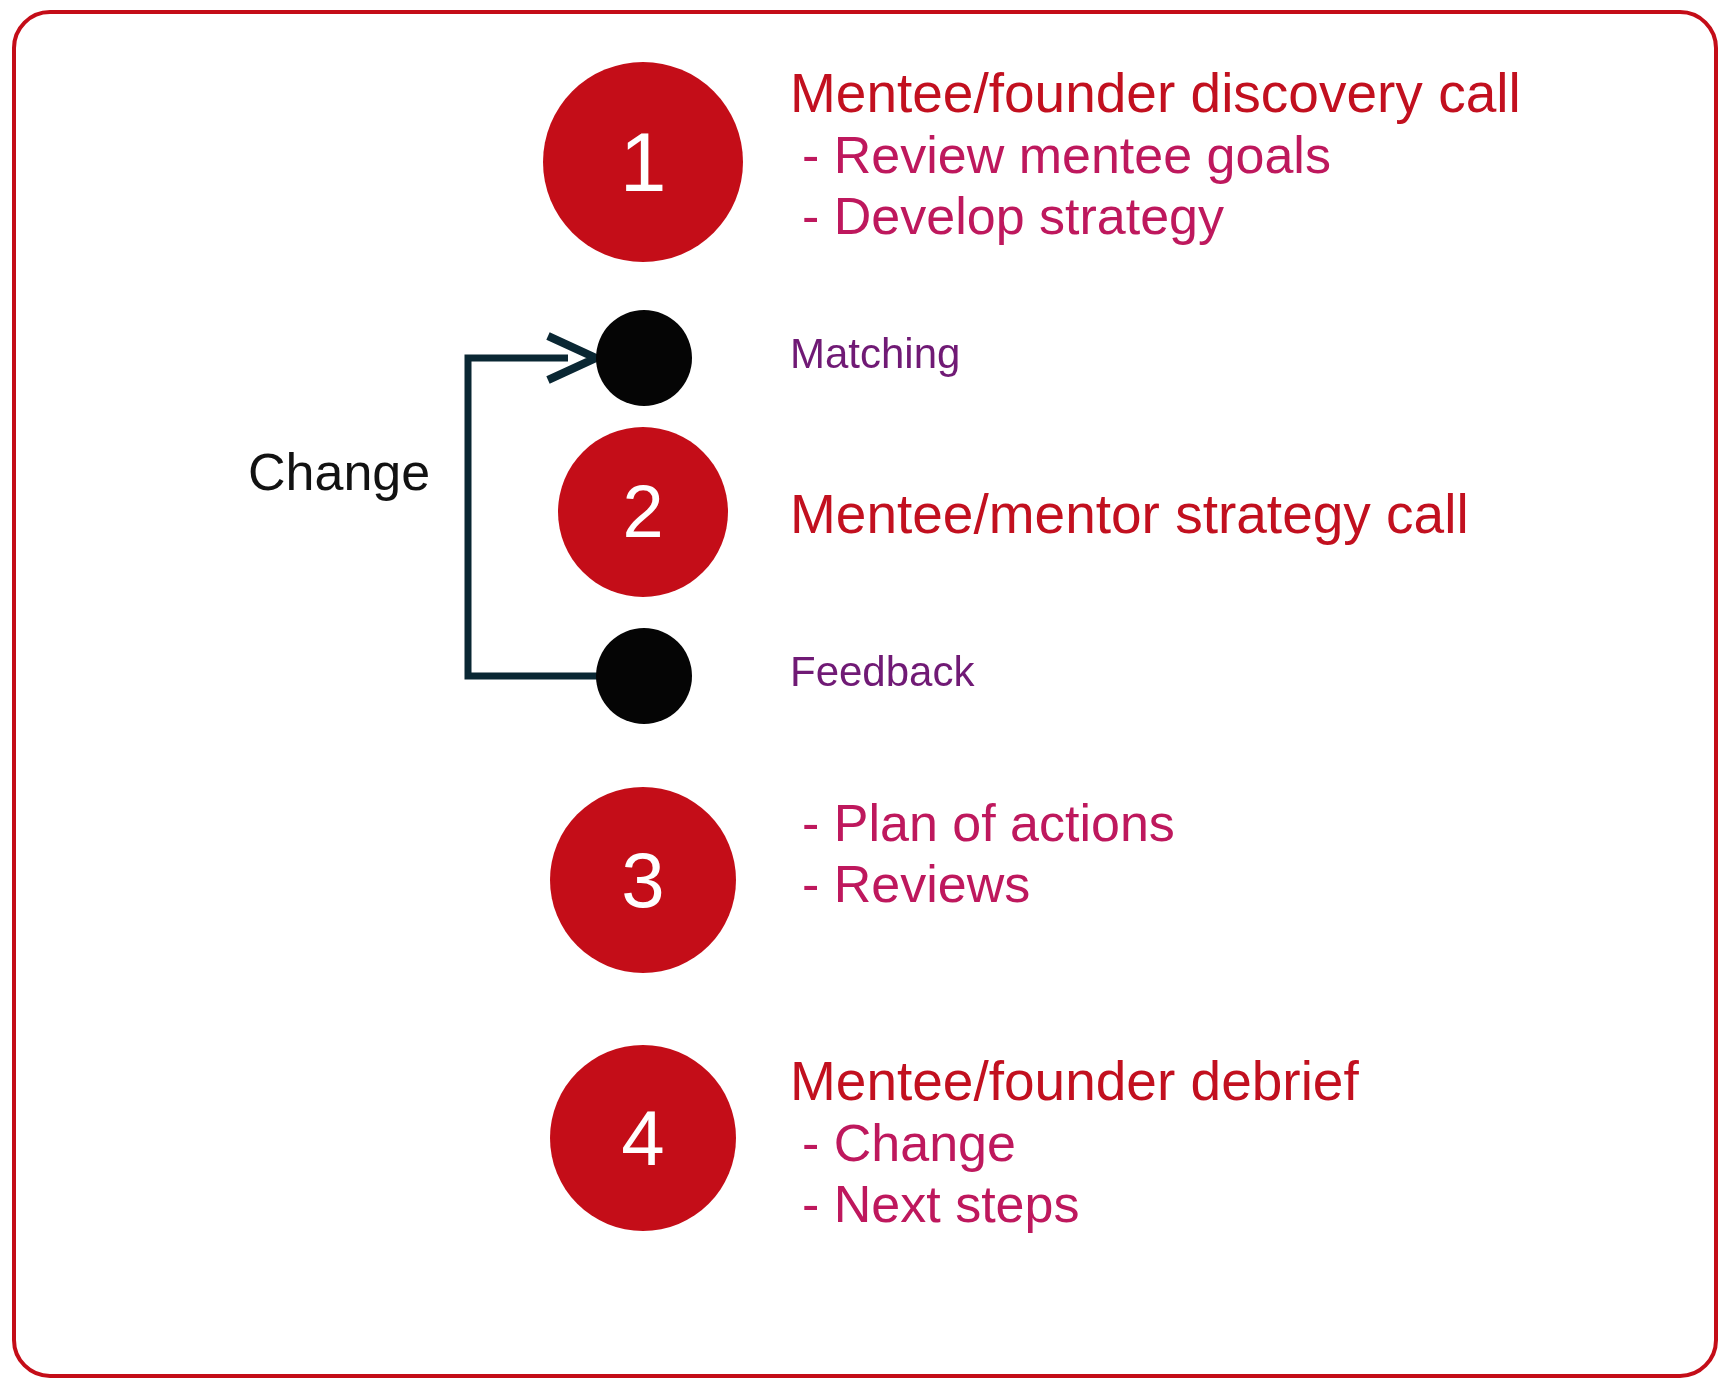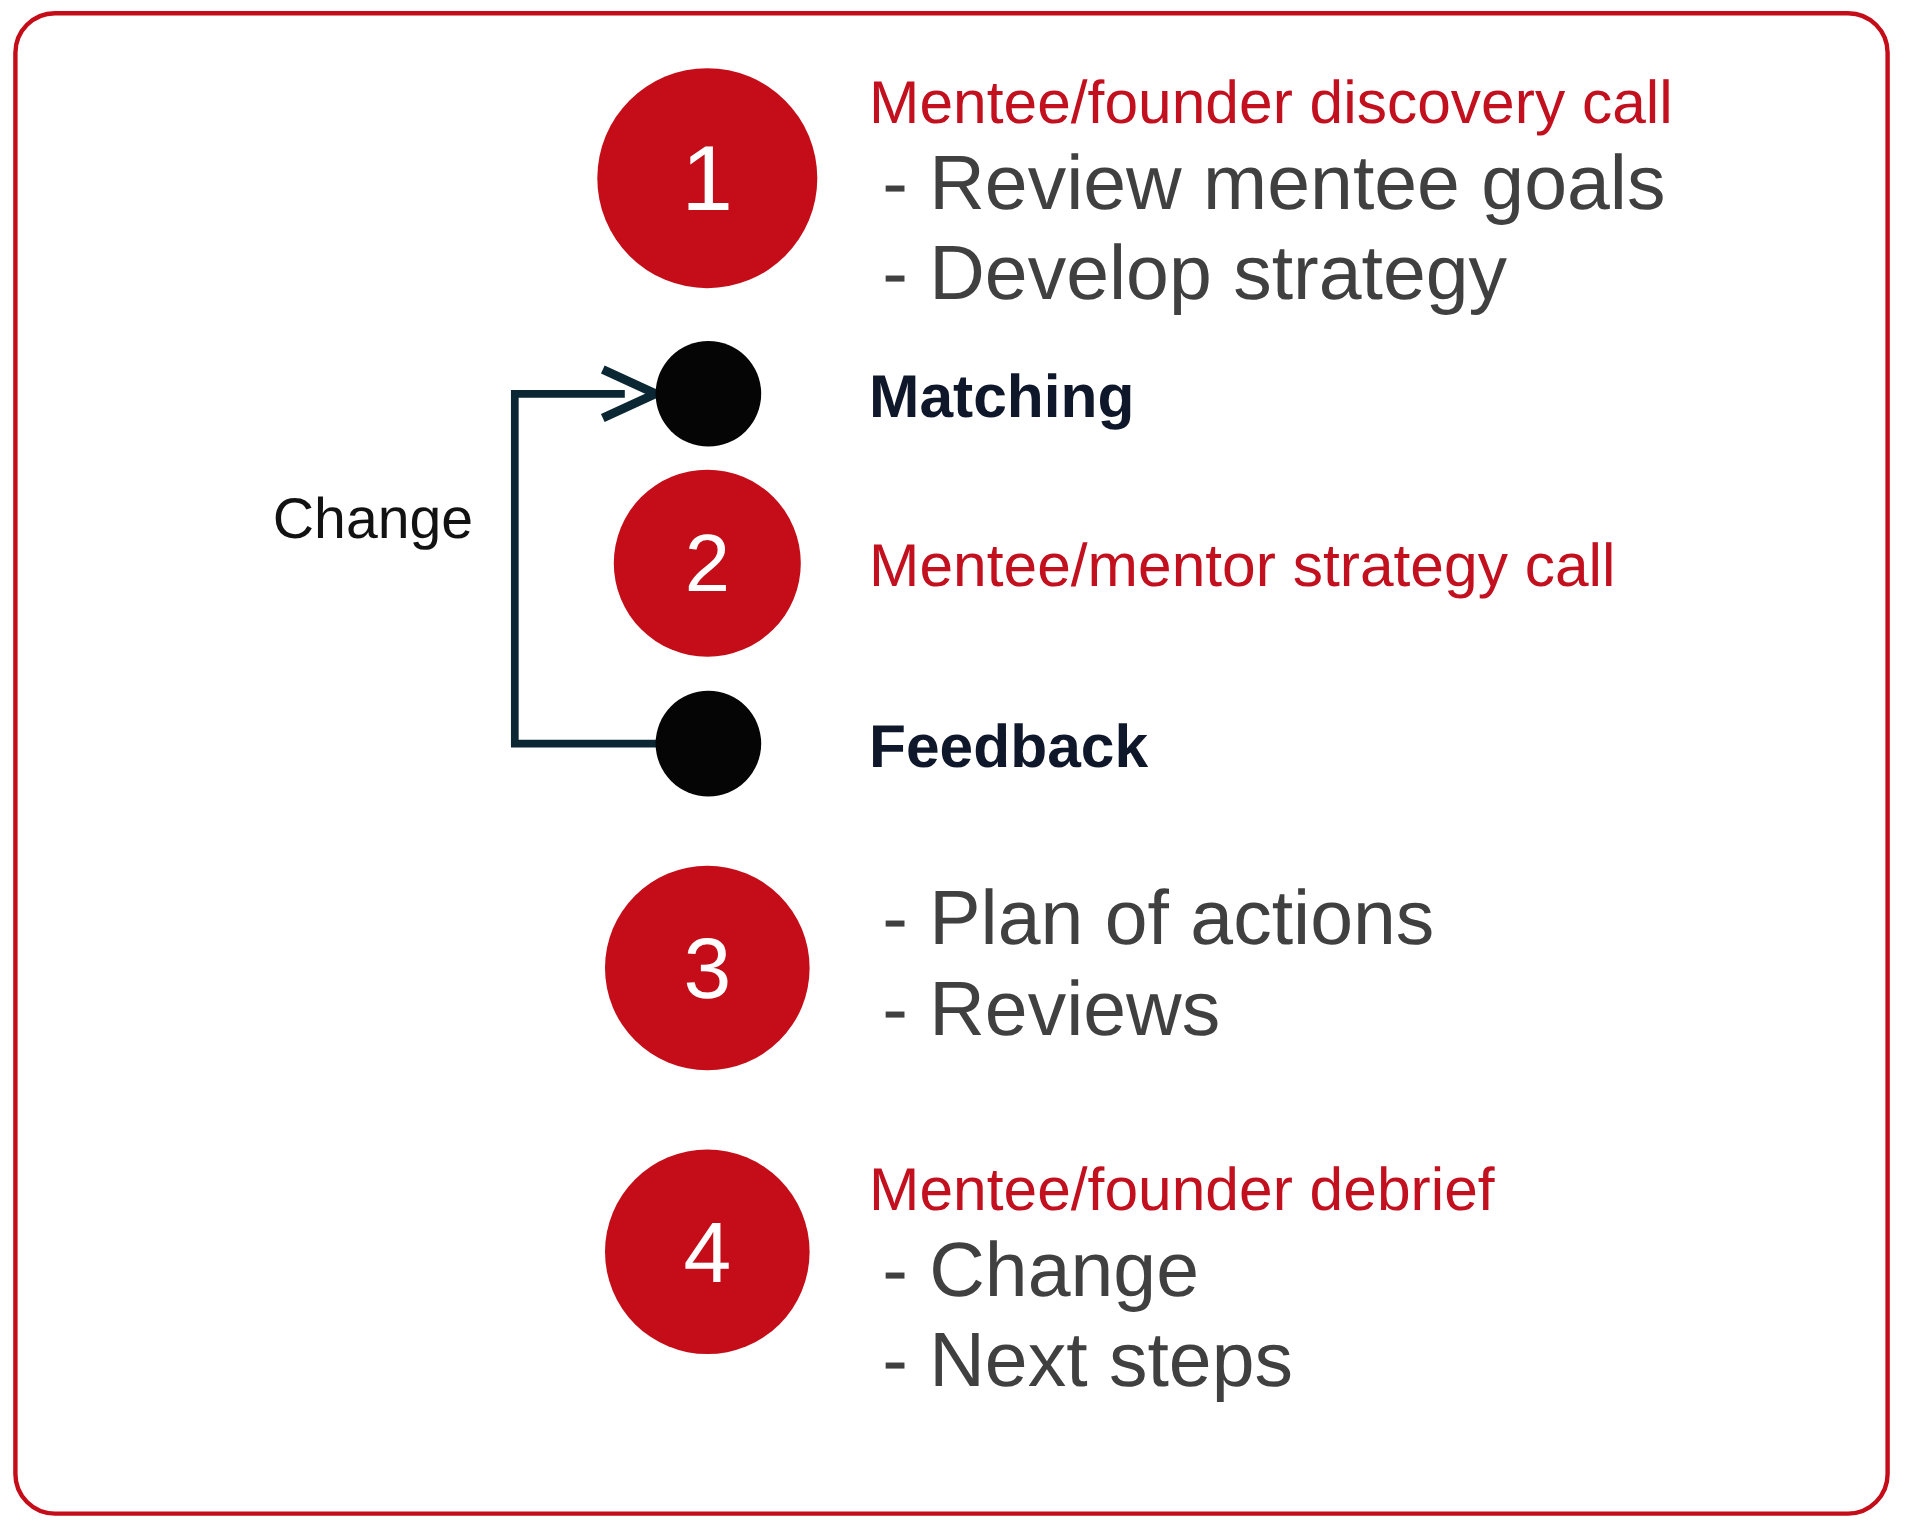--- a/index.html
+++ b/index.html
@@ -74,29 +74,29 @@
     left: 790px;
   }
   .head-red {
     color: #C2101F;
     font-size: 55px;
     line-height: 1.12;
     white-space: nowrap;
     font-weight: 400;
   }
   .head-black {
-    color: #0f172a;
-    font-size: 55px;
+    color: #701a75;
+    font-size: 42px;
     line-height: 1.12;
     white-space: nowrap;
-    font-weight: 700;
+    font-weight: 400;
   }
   .bullet {
-    color: #404040;
-    font-size: 70px;
+    color: #be185d;
+    font-size: 52px;
     line-height: 1.18;
     white-space: nowrap;
     font-weight: 400;
     padding-left: 12px;
   }
 
   #change-mentor {
     position: absolute;
     left: 208px;
     top: 442px;

